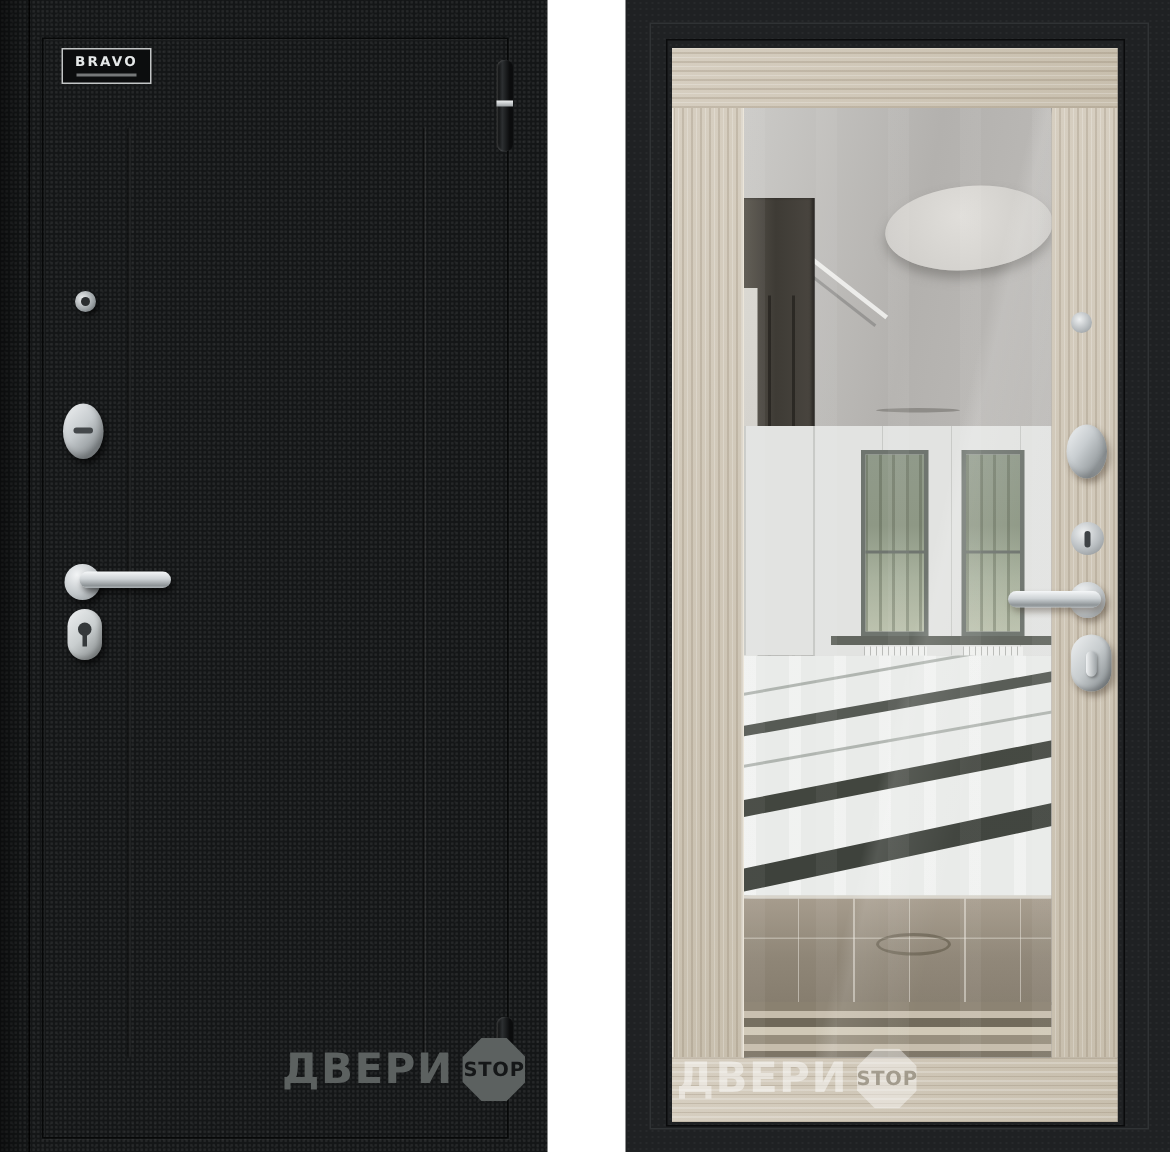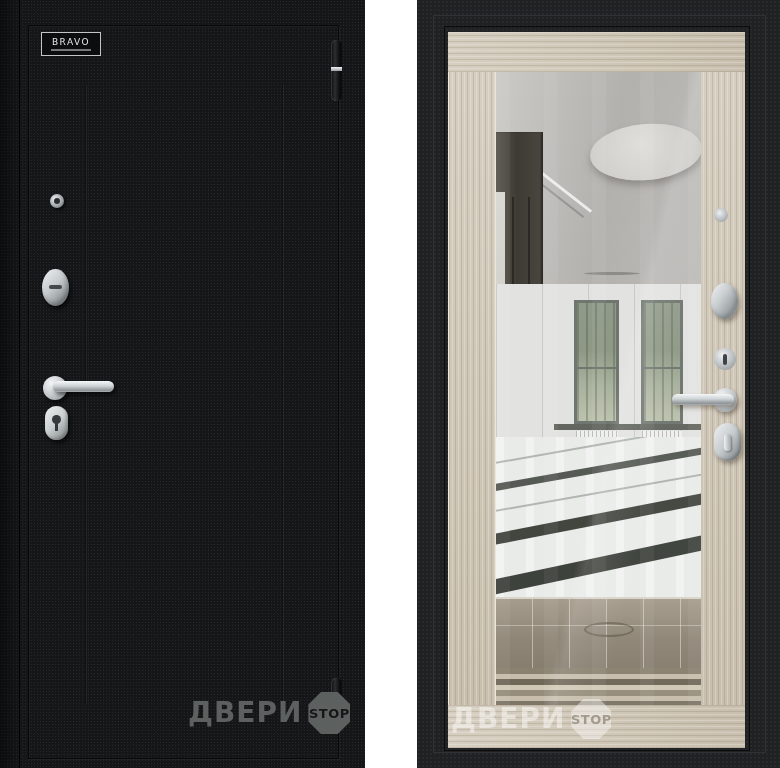--- a/index.html
+++ b/index.html
@@ -16,21 +16,21 @@
   .edge-shade{position:absolute;left:0;top:0;width:19px;height:768px;
     background:linear-gradient(90deg,rgba(0,0,0,0.45),rgba(0,0,0,0.05));
     border-right:1px solid rgba(0,0,0,0.8);}
   .frame-groove{position:absolute;left:28px;top:25px;width:309px;height:732px;
     border:1px solid #070808;box-shadow:1px 1px 0 rgba(255,255,255,0.05), inset 1px 1px 0 rgba(255,255,255,0.05);}
   .groove-v{position:absolute;width:2px;background:linear-gradient(90deg,#060707,rgba(255,255,255,0.10));border-radius:2px;}
 
   .logo-plate{position:absolute;left:41px;top:32px;width:60px;height:24px;box-sizing:border-box;
     background:#0c0d0e;border:1px solid #c3c6c6;display:flex;flex-direction:column;
     align-items:center;justify-content:center;gap:2px;}
-  .logo-text{color:#e6e9e9;font-size:9px;font-weight:normal;letter-spacing:1.5px;line-height:1;}
+  .logo-text{color:#e6e9e9;font-size:9px;font-weight:bold;letter-spacing:1.5px;line-height:1;}
   .logo-subline{width:40px;height:2px;background:rgba(205,210,210,0.55);}
   .peephole{position:absolute;left:50px;top:194px;width:14px;height:14px;border-radius:50%;
     background:radial-gradient(circle at 35% 35%, #eceeef, #9aa0a3 60%, #54595c);
     box-shadow:2px 2px 3px rgba(0,0,0,0.6);}
   .peephole-dot{position:absolute;left:4px;top:4px;width:6px;height:6px;border-radius:50%;background:#2a2d2f;}
 
   .cyl-cover{position:absolute;left:42px;top:269px;width:27px;height:37px;border-radius:50%;
     background:linear-gradient(135deg,#f0f2f3 0%,#c6cbce 45%,#8f9598 80%,#aeb4b7 100%);
     box-shadow:2px 3px 4px rgba(0,0,0,0.65), inset -2px -3px 4px rgba(0,0,0,0.25);}
   .cyl-slot{position:absolute;left:7px;top:16px;width:13px;height:4px;border-radius:2px;background:#44484b;}

